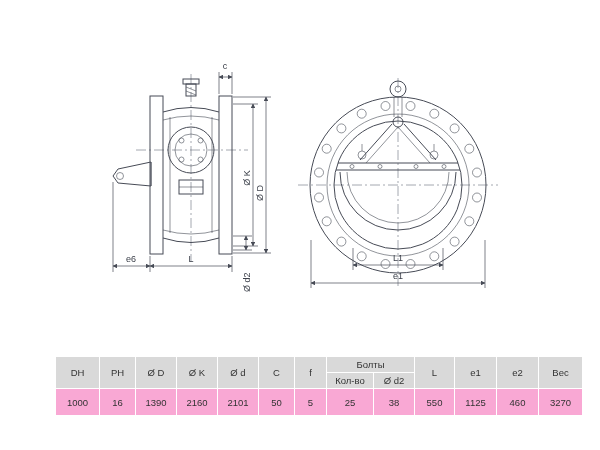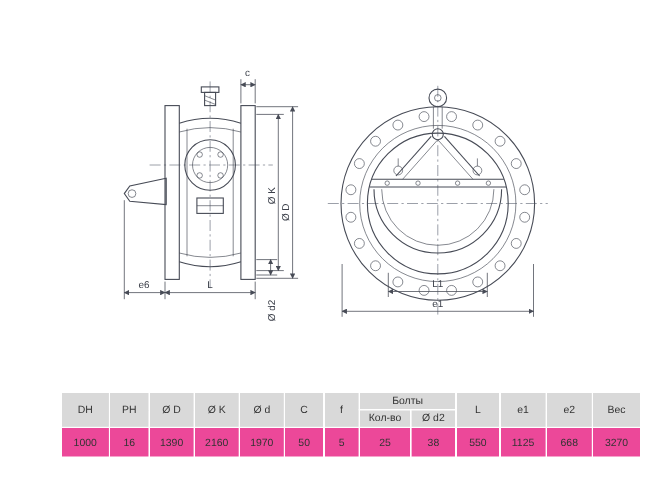--- a/index.html
+++ b/index.html
@@ -17,21 +17,21 @@
   table.spec {
     position:absolute; left:55px; top:356px; width:527px;
     border-collapse:collapse; table-layout:fixed;
   }
   table.spec th, table.spec td {
     border:1px solid #ffffff; background:#d9d9d9;
     font-weight:normal; font-size:9.5px; color:#333333;
     text-align:center; vertical-align:middle; padding:2px 0;
     white-space:nowrap; overflow:hidden;
   }
-  table.spec tr.values td { background:#ec4899; height:22px; }
+  table.spec tr.values td { background:#f9a8d4; height:22px; }
 </style>
 </head>
 <body>
 
 <svg width="600" height="352" viewBox="0 0 600 352">
   <defs>
     <marker id="arr" viewBox="0 0 10 10" refX="9" refY="5" markerWidth="7" markerHeight="7" orient="auto-start-reverse">
       <path d="M0,0 L10,5 L0,10 z" class="arrfill"></path>
     </marker>
   </defs>
@@ -234,24 +234,24 @@
   </tr>
   <tr>
     <th>Кол-во</th>
     <th>Ø d2</th>
   </tr>
   <tr class="values">
     <td>1000</td>
     <td>16</td>
     <td>1390</td>
     <td>2160</td>
-    <td>1970</td>
+    <td>2101</td>
     <td>50</td>
     <td>5</td>
     <td>25</td>
     <td>38</td>
     <td>550</td>
     <td>1125</td>
-    <td>668</td>
+    <td>460</td>
     <td>3270</td>
   </tr>
 </tbody>
   </table>
 
 </body></html>

